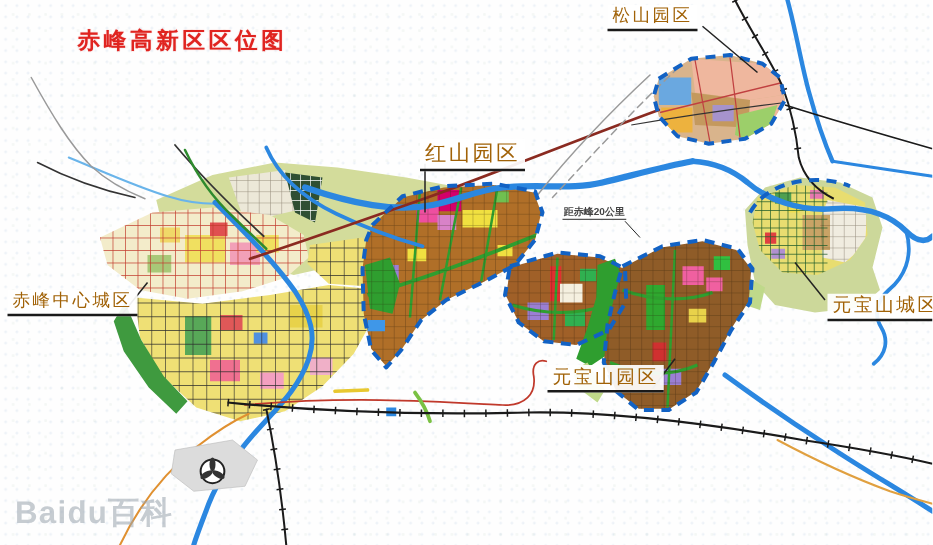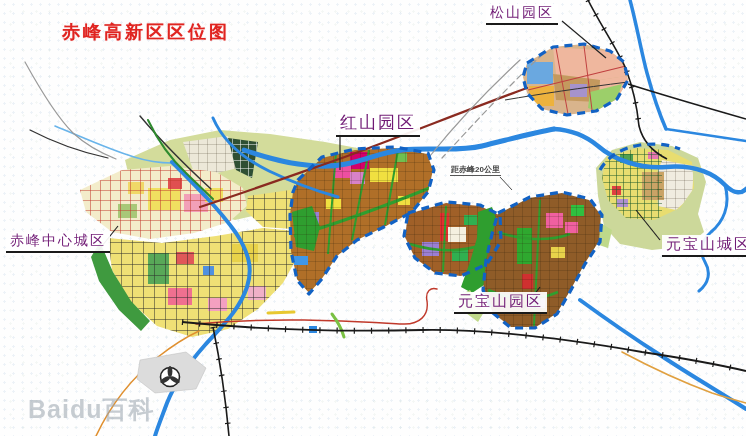--- a/index.html
+++ b/index.html
@@ -11,37 +11,37 @@
       radial-gradient(rgba(120,160,130,.07) 1px, transparent 1.3px) 4px 5px/13px 13px,
       #fefefe;
   }
   svg.map-art{position:absolute;left:0;top:0;}
   .map-title{
     position:absolute;left:62px;top:20px;font-size:18px;font-weight:bold;
     letter-spacing:3px;color:#e02420;white-space:nowrap;
     text-shadow:0 0 1px rgba(224,36,32,.4);
   }
   .map-label{
-    position:absolute;font-size:14px;color:#701a75;background:rgba(255,255,255,.93);
+    position:absolute;font-size:14px;color:#a16207;background:rgba(255,255,255,.93);
     border-bottom:2px solid #1a1a1a;padding:0 4px 1px;letter-spacing:2px;white-space:nowrap;
   }
   .lbl-songshan{left:486px;top:4px;}
   .lbl-hongshan{left:336px;top:111px;font-size:17px;}
   .lbl-chifeng{left:6px;top:232px;}
-  .lbl-ybpark{left:438px;top:292px;font-size:15px;margin-left:16px;}
+  .lbl-ybpark{left:438px;top:292px;font-size:15px;}
   .lbl-ybcity{left:662px;top:235px;font-size:15px;}
   .map-note{
     position:absolute;left:450px;top:164px;font-size:8px;color:#444;
     border-bottom:1px solid #555;letter-spacing:0;padding:0 1px;background:rgba(255,255,255,.7);
     white-space:nowrap;
     font-weight:bold;
   }
   .watermark{
     position:absolute;left:12px;top:393px;font-size:25px;font-weight:bold;
-    color:#9aa4ae;opacity:.55;letter-spacing:1px;white-space:nowrap;margin-left:16px;
+    color:#9aa4ae;opacity:.55;letter-spacing:1px;white-space:nowrap;
   }
 </style>
 </head>
 <body>
 
 <div class="map-stage">
 
 <svg class="map-art" width="746" height="436" viewBox="0 0 746 436">
   <defs>
     <pattern id="gBlack" width="11" height="11" patternUnits="userSpaceOnUse">

